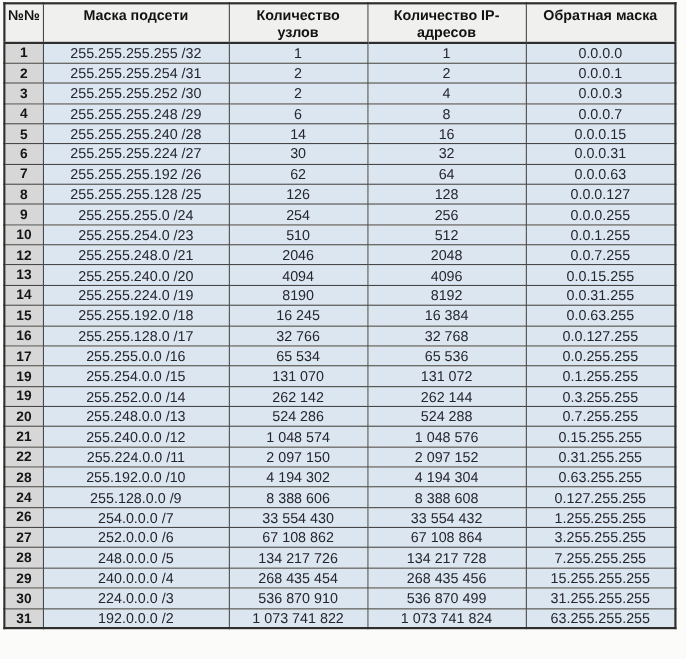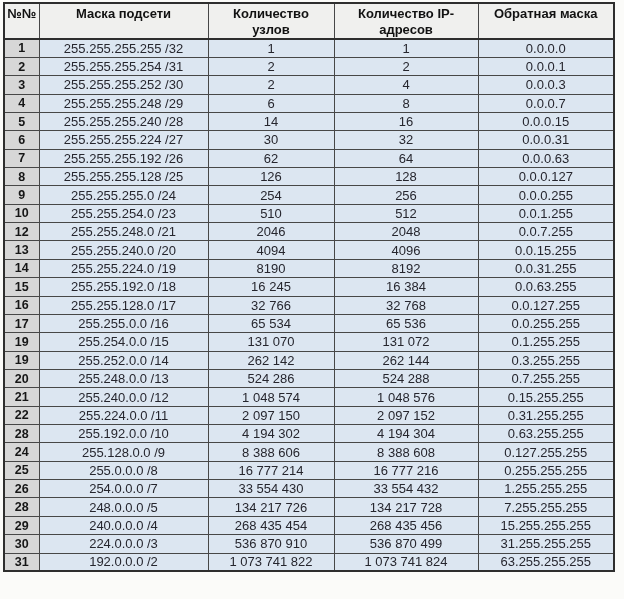--- a/index.html
+++ b/index.html
@@ -240,34 +240,34 @@
           <td>0.63.255.255</td>
         </tr>
         <tr>
           <th>24</th>
           <td>255.128.0.0 /9</td>
           <td>8 388 606</td>
           <td>8 388 608</td>
           <td>0.127.255.255</td>
         </tr>
         <tr>
-          <th>25</th>
-          <td>255.0.0.0 /8</td>
-          <td>16 777 214</td>
-          <td>16 777 216</td>
-          <td>0.255.255.255</td>
-        </tr>
-        <tr>
           <th>26</th>
           <td>254.0.0.0 /7</td>
           <td>33 554 430</td>
           <td>33 554 432</td>
           <td>1.255.255.255</td>
         </tr>
         <tr>
+          <th>27</th>
+          <td>252.0.0.0 /6</td>
+          <td>67 108 862</td>
+          <td>67 108 864</td>
+          <td>3.255.255.255</td>
+        </tr>
+        <tr>
           <th>28</th>
           <td>248.0.0.0 /5</td>
           <td>134 217 726</td>
           <td>134 217 728</td>
           <td>7.255.255.255</td>
         </tr>
         <tr>
           <th>29</th>
           <td>240.0.0.0 /4</td>
           <td>268 435 454</td>

